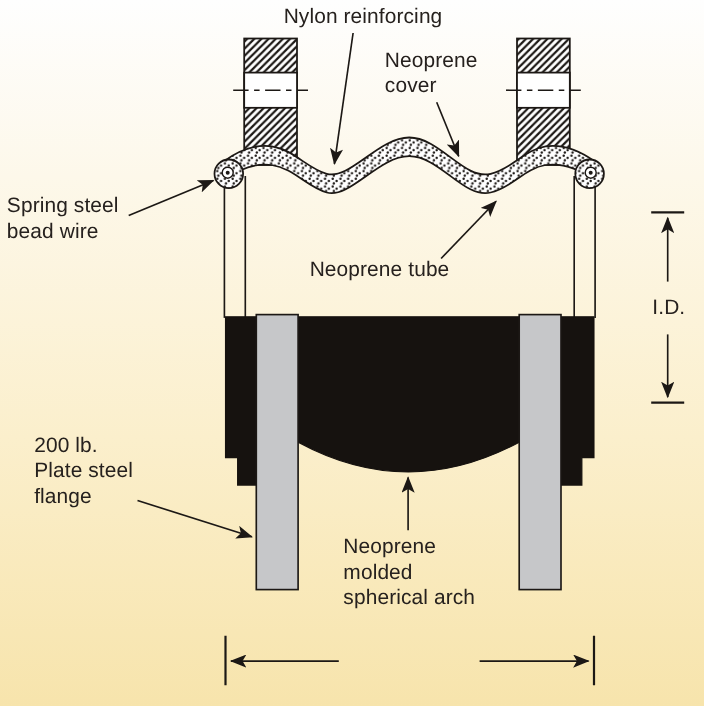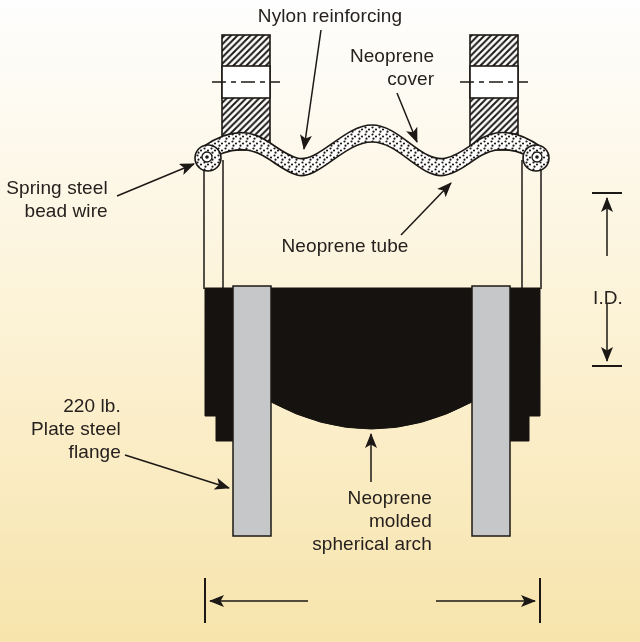--- a/index.html
+++ b/index.html
@@ -11,21 +11,21 @@
     background: linear-gradient(180deg, #fefefe 0%, #fdf8ea 25%, #fbefcc 62%, #f7e4ac 100%);
     font-family: "Liberation Sans", sans-serif;
   }
   .stage svg { position:absolute; left:0; top:0; }
   .lbl {
     position: absolute;
     transform: translateX(-50%);
     font-size: 19px;
     line-height: 1.22;
     color: #26211e;
-    text-align: right;
+    text-align: left;
     white-space: pre-line;
     letter-spacing: 0.1px;
   }
 </style>
 </head>
 <body>
 
 <div class="stage">
 
   <svg width="640" height="642" viewBox="0 0 640 642">
@@ -112,23 +112,23 @@
   <div class="lbl" style="left:330px; top:4px;">Nylon reinforcing</div>
 
   <div class="lbl" style="left:392px; top:44px;">Neoprene
 cover</div>
 
   <div class="lbl" style="left:57px; top:176px;">Spring steel
 bead wire</div>
 
   <div class="lbl" style="left:345px; top:234px;">Neoprene tube</div>
 
-  <div class="lbl" style="left:608px; top:268px;margin-top:18px;">I.D.</div>
+  <div class="lbl" style="left:608px; top:268px;">I.D.</div>
 
-  <div class="lbl" style="left:76px; top:394px;">220 lb.
+  <div class="lbl" style="left:76px; top:394px;">200 lb.
 Plate steel
 flange</div>
 
   <div class="lbl" style="left:372px; top:486px;">Neoprene
 molded
 spherical arch</div>
 
 
 </div>
 

